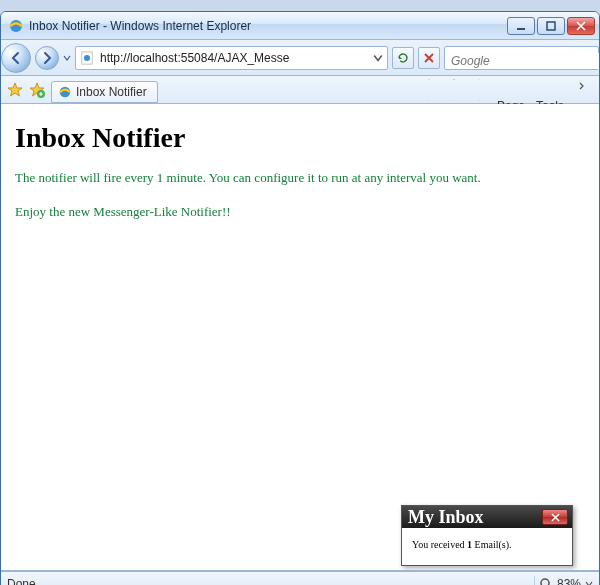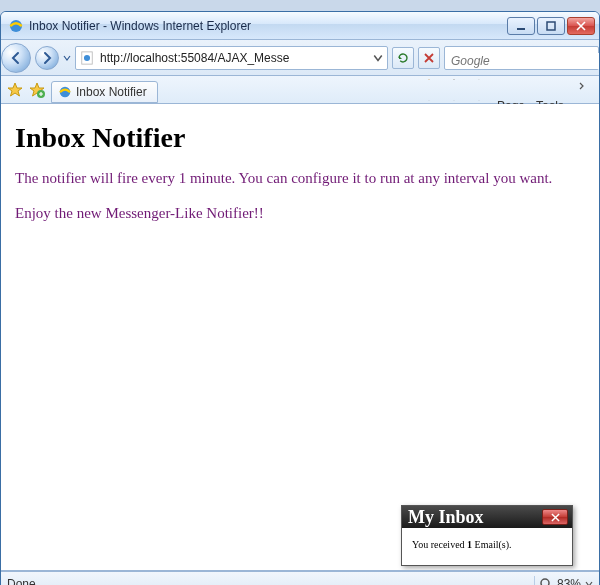--- a/index.html
+++ b/index.html
@@ -150,23 +150,23 @@
   }
   .content h1 {
     font-family: "Times New Roman", serif;
     font-size: 28px;
     font-weight: bold;
     margin: 8px 0 16px 0;
     color:#000;
   }
   .content p {
     font-family: "Times New Roman", serif;
-    font-size: 15px;
+    font-size: 13px;
     margin: 8px 0 18px 0;
-    color:#701a75;
+    color:#15803d;
   }
   .notifier {
     position:absolute;
     right: 26px;
     bottom: 4px;
     width: 172px;
     border: 1px solid #555;
     background:#fff;
     box-shadow: 2px 2px 5px rgba(0,0,0,0.35);
   }

